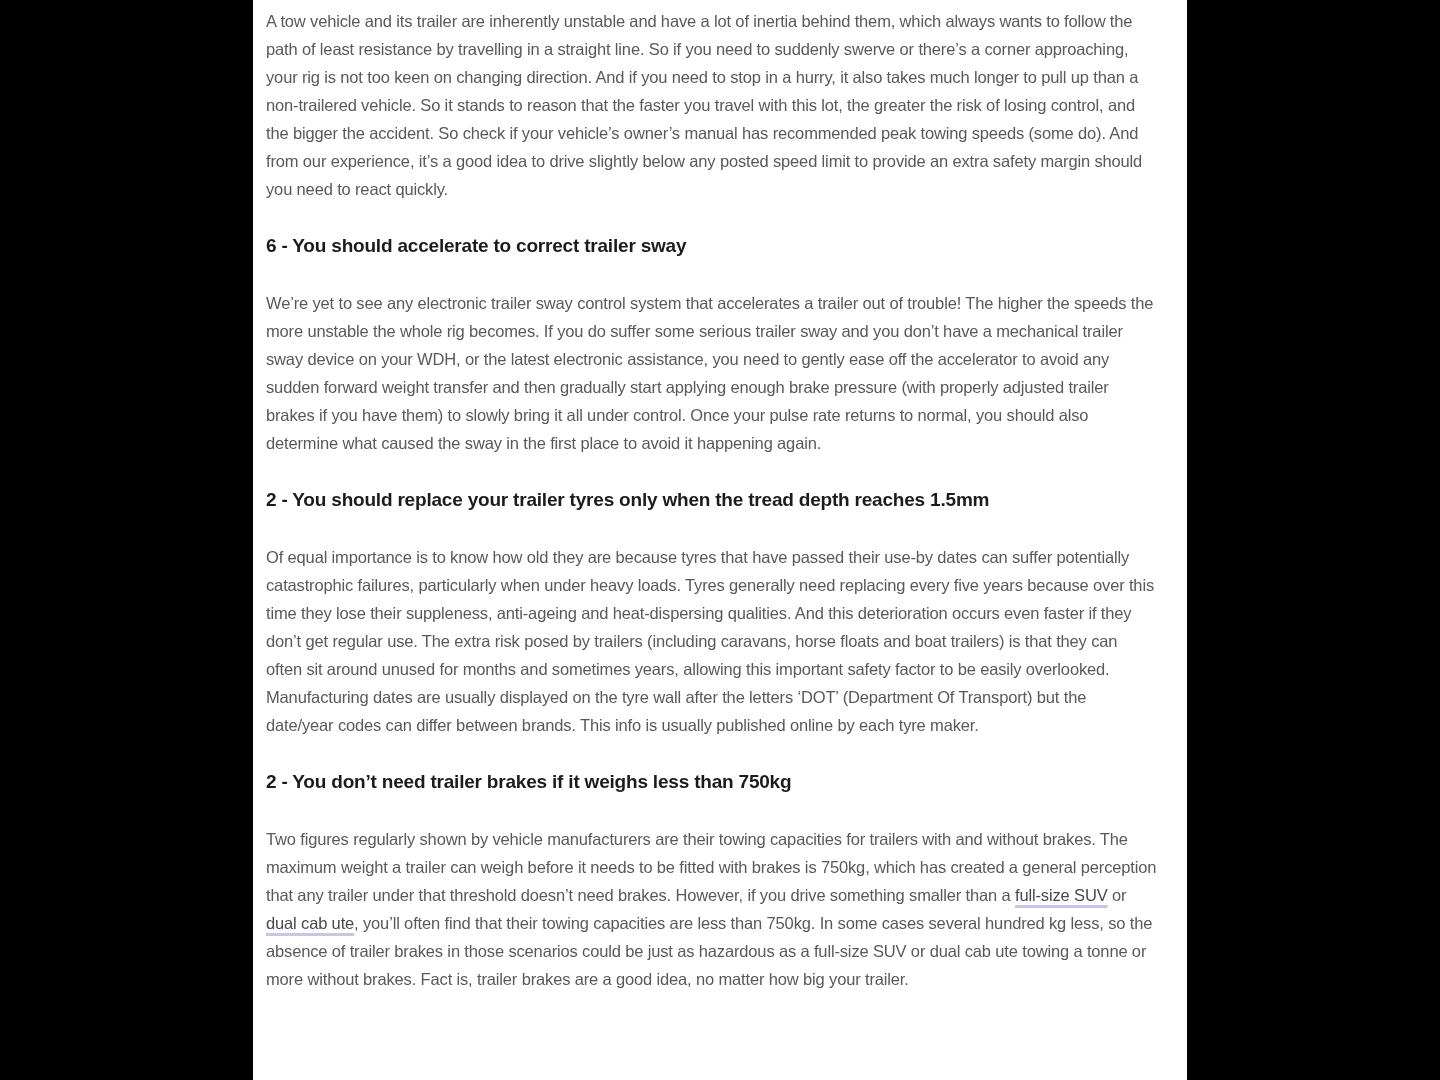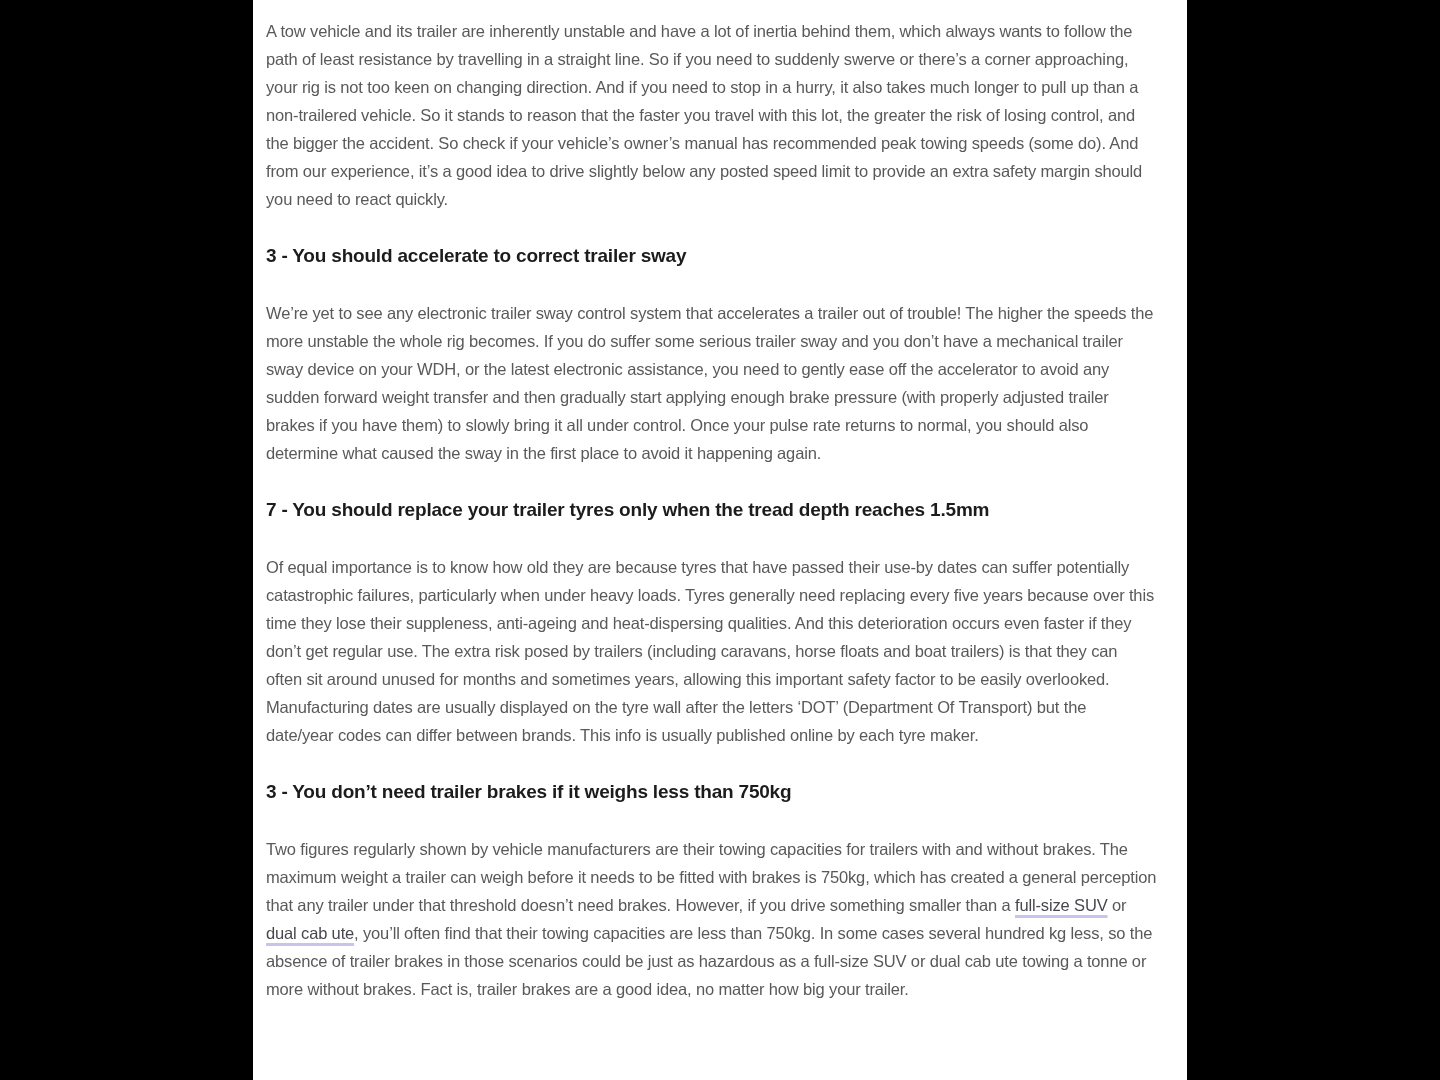--- a/index.html
+++ b/index.html
@@ -32,21 +32,21 @@
     height: 1080px;
     background: #ffffff;
   }
   .content {
     padding: 3px 30px 0 13px;
   }
   p.body-text {
     font-size: 16.5px;
     line-height: 28px;
     color: #58595b;
-    margin: 14px 0 29px 0;
+    margin: 4px 0 29px 0;
     letter-spacing: -0.15px;
   }
   h2.section-heading {
     font-size: 19px;
     line-height: 28px;
     font-weight: 700;
     color: #1c1c1e;
     margin: 0 0 29px 0;
     letter-spacing: -0.2px;
   }
@@ -62,29 +62,29 @@
 <body>
 
 <div class="stage">
   <div class="black-bar left"></div>
 
   <main class="page">
     <article class="content">
 
       <p class="body-text">A tow vehicle and its trailer are inherently unstable and have a lot of inertia behind them, which always wants to follow the path of least resistance by travelling in a straight line. So if you need to suddenly swerve or there’s a corner approaching, your rig is not too keen on changing direction. And if you need to stop in a hurry, it also takes much longer to pull up than a non-trailered vehicle. So it stands to reason that the faster you travel with this lot, the greater the risk of losing control, and the bigger the accident. So check if your vehicle’s owner’s manual has recommended peak towing speeds (some do). And from our experience, it’s a good idea to drive slightly below any posted speed limit to provide an extra safety margin should you need to react quickly.</p>
 
-      <h2 class="section-heading">3 - You should accelerate to correct trailer sway</h2>
+      <h2 class="section-heading">6 - You should accelerate to correct trailer sway</h2>
 
       <p class="body-text">We’re yet to see any electronic trailer sway control system that accelerates a trailer out of trouble! The higher the speeds the more unstable the whole rig becomes. If you do suffer some serious trailer sway and you don’t have a mechanical trailer sway device on your WDH, or the latest electronic assistance, you need to gently ease off the accelerator to avoid any sudden forward weight transfer and then gradually start applying enough brake pressure (with properly adjusted trailer brakes if you have them) to slowly bring it all under control. Once your pulse rate returns to normal, you should also determine what caused the sway in the first place to avoid it happening again.</p>
 
-      <h2 class="section-heading">7 - You should replace your trailer tyres only when the tread depth reaches 1.5mm</h2>
+      <h2 class="section-heading">2 - You should replace your trailer tyres only when the tread depth reaches 1.5mm</h2>
 
       <p class="body-text">Of equal importance is to know how old they are because tyres that have passed their use-by dates can suffer potentially catastrophic failures, particularly when under heavy loads. Tyres generally need replacing every five years because over this time they lose their suppleness, anti-ageing and heat-dispersing qualities. And this deterioration occurs even faster if they don’t get regular use. The extra risk posed by trailers (including caravans, horse floats and boat trailers) is that they can often sit around unused for months and sometimes years, allowing this important safety factor to be easily overlooked. Manufacturing dates are usually displayed on the tyre wall after the letters ‘DOT’ (Department Of Transport) but the date/year codes can differ between brands. This info is usually published online by each tyre maker.</p>
 
-      <h2 class="section-heading">3 - You don’t need trailer brakes if it weighs less than 750kg</h2>
+      <h2 class="section-heading">2 - You don’t need trailer brakes if it weighs less than 750kg</h2>
 
       <p class="body-text"><span>Two figures regularly shown by vehicle manufacturers are their towing capacities for trailers with and without brakes. The maximum weight a trailer can weigh before it needs to be fitted with brakes is 750kg, which has created a general perception that any trailer under that threshold doesn’t need brakes. However, if you drive something smaller than a </span><a class="inline-link" href="#">full-size SUV</a><span> or </span><a class="inline-link" href="#">dual cab ute</a><span>, you’ll often find that their towing capacities are less than 750kg. In some cases several hundred kg less, so the absence of trailer brakes in those scenarios could be just as hazardous as a full-size SUV or dual cab ute towing a tonne or more without brakes. Fact is, trailer brakes are a good idea, no matter how big your trailer.</span></p>
 
     </article>
   </main>
 
   <div class="black-bar right"></div>
 </div>
 
 </body></html>

